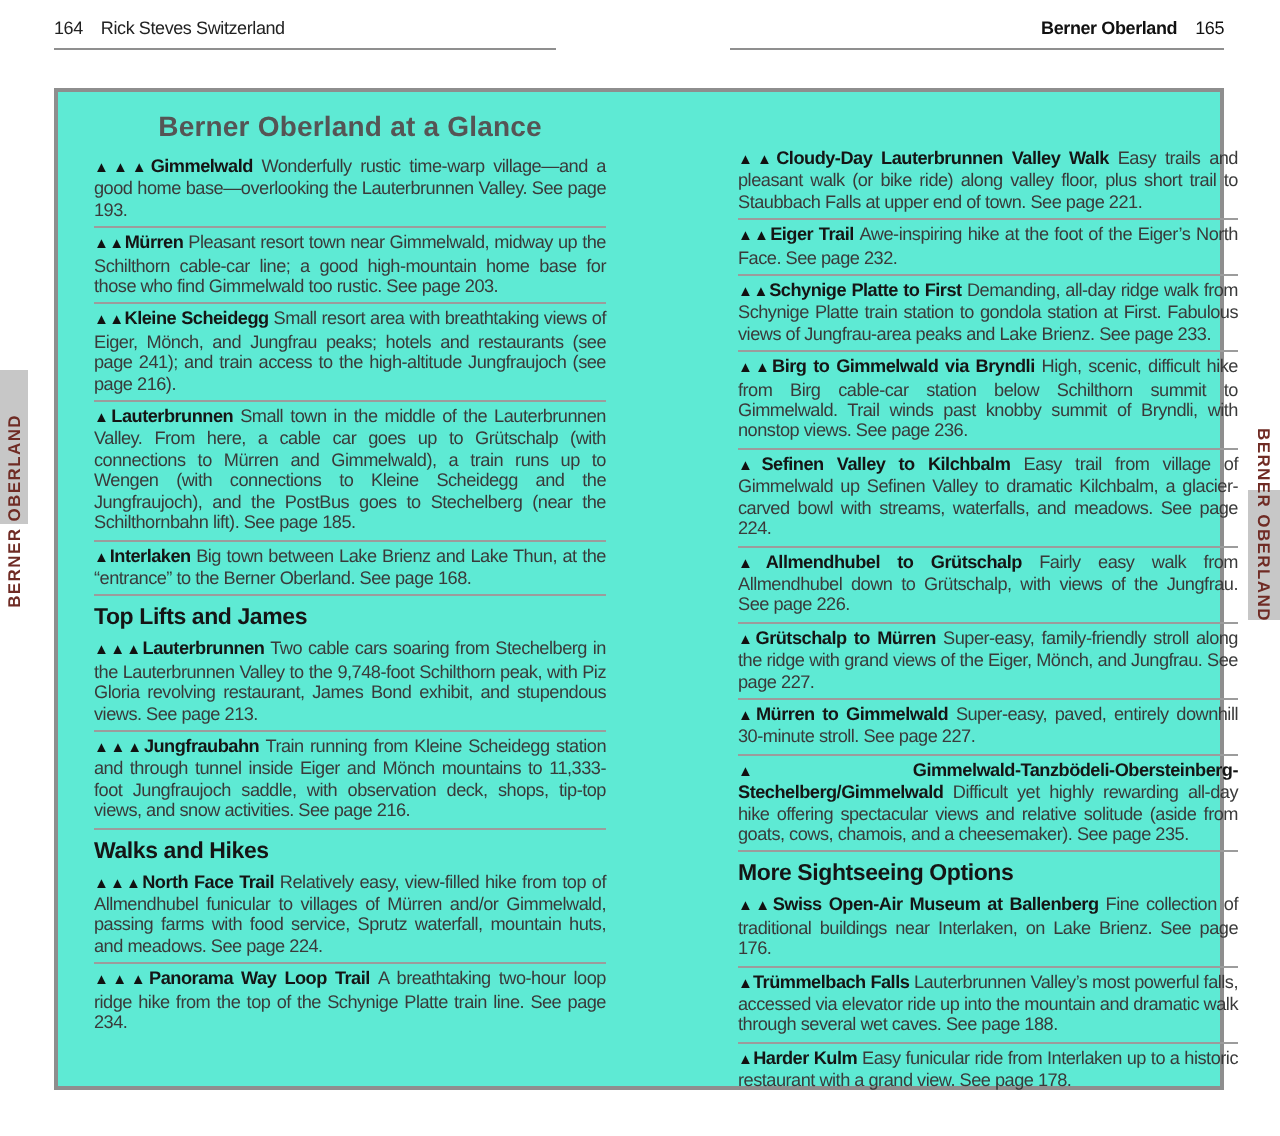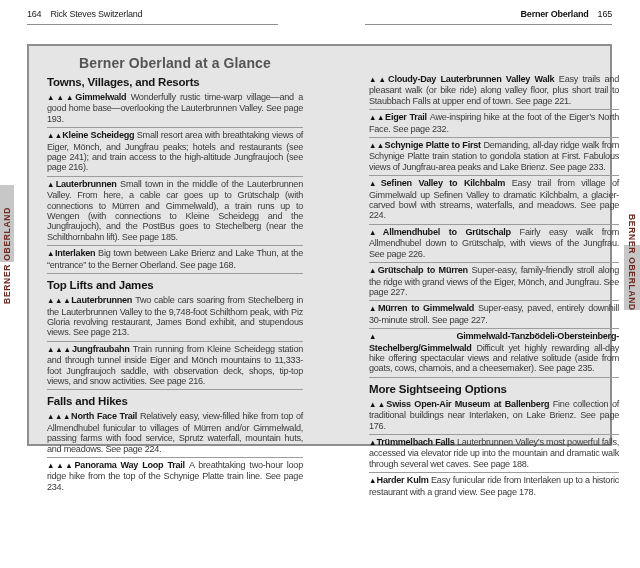--- a/index.html
+++ b/index.html
@@ -34,23 +34,23 @@
     writing-mode: vertical-rl;
     font-size: 8.5px; font-weight: bold; letter-spacing: 0.7px;
     color: #6f2b24; white-space: nowrap;
   }
   .tab-text-left { left: 2px; top: 207px; transform: rotate(180deg); }
   .tab-text-right { right: 3px; top: 214px; }
 
   
   .glance-box {
     position: absolute; left: 27px; top: 44px;
-    width: 585px; height: 402px;
+    width: 585px; height: 501px;
     border: 2px solid #8e8e8e;
-    background: #e5e5e5;
+    background: #5eead4;
   }
   .glance-title {
     text-align: center;
     font-size: 14px; font-weight: bold; letter-spacing: 0.1px;
     color: #555;
     margin: 0 0 5px 0;
   }
   .column { position: absolute; }
   .col-left  { left: 18px;  top: 9px;  width: 256px; }
   .col-right { left: 340px; top: 26px; width: 250px; }
@@ -87,23 +87,25 @@
 <div class="tab-bg tab-bg-left"></div>
 <div class="tab-text tab-text-left">BERNER OBERLAND</div>
 <div class="tab-bg tab-bg-right"></div>
 <div class="tab-text tab-text-right">BERNER OBERLAND</div>
 
 <div class="glance-box">
   <div class="column col-left">
     <h2 class="glance-title">Berner Oberland at a Glance</h2>
     <div class="sections">
         <div class="section">
-          <h3 class="sec-heading">Towns, Villages, and Resorts</h3>
           <div class="entry">
             <p class="entry-text"><span class="rating">▲▲▲</span><b class="entry-name">Gimmelwald </b>Wonderfully rustic time-warp village—and a good home base—overlooking the Lauterbrunnen Valley. See page 193.</p>
+          </div>
+          <div class="entry">
+            <p class="entry-text"><span class="rating">▲▲</span><b class="entry-name">Mürren </b>Pleasant resort town near Gimmelwald, midway up the Schilthorn cable-car line; a good high-mountain home base for those who find Gimmelwald too rustic. See page 203.</p>
           </div>
           <div class="entry">
             <p class="entry-text"><span class="rating">▲▲</span><b class="entry-name">Kleine Scheidegg </b>Small resort area with breathtaking views of Eiger, Mönch, and Jungfrau peaks; hotels and restaurants (see page 241); and train access to the high-altitude Jungfraujoch (see page 216).</p>
           </div>
           <div class="entry">
             <p class="entry-text"><span class="rating">▲</span><b class="entry-name">Lauterbrunnen </b>Small town in the middle of the Lauterbrunnen Valley. From here, a cable car goes up to Grütschalp (with connections to Mürren and Gimmelwald), a train runs up to Wengen (with connections to Kleine Scheidegg and the Jungfraujoch), and the PostBus goes to Stechelberg (near the Schilthornbahn lift). See page 185.</p>
           </div>
           <div class="entry">
             <p class="entry-text"><span class="rating">▲</span><b class="entry-name">Interlaken </b>Big town between Lake Brienz and Lake Thun, at the “entrance” to the Berner Oberland. See page 168.</p>
           </div>
@@ -111,41 +113,44 @@
         <div class="section">
           <h3 class="sec-heading">Top Lifts and James</h3>
           <div class="entry">
             <p class="entry-text"><span class="rating">▲▲▲</span><b class="entry-name">Lauterbrunnen </b>Two cable cars soaring from Stechelberg in the Lauterbrunnen Valley to the 9,748-foot Schilthorn peak, with Piz Gloria revolving restaurant, James Bond exhibit, and stupendous views. See page 213.</p>
           </div>
           <div class="entry">
             <p class="entry-text"><span class="rating">▲▲▲</span><b class="entry-name">Jungfraubahn </b>Train running from Kleine Scheidegg station and through tunnel inside Eiger and Mönch mountains to 11,333-foot Jungfraujoch saddle, with observation deck, shops, tip-top views, and snow activities. See page 216.</p>
           </div>
         </div>
         <div class="section">
-          <h3 class="sec-heading">Falls and Hikes</h3>
+          <h3 class="sec-heading">Walks and Hikes</h3>
           <div class="entry">
             <p class="entry-text"><span class="rating">▲▲▲</span><b class="entry-name">North Face Trail </b>Relatively easy, view-filled hike from top of Allmendhubel funicular to villages of Mürren and/or Gimmelwald, passing farms with food service, Sprutz waterfall, mountain huts, and meadows. See page 224.</p>
           </div>
           <div class="entry">
             <p class="entry-text"><span class="rating">▲▲▲</span><b class="entry-name">Panorama Way Loop Trail </b>A breathtaking two-hour loop ridge hike from the top of the Schynige Platte train line. See page 234.</p>
           </div>
         </div>
       </div>
   </div>
   <div class="column col-right">
     <div class="sections">
         <div class="section">
           <div class="entry">
             <p class="entry-text"><span class="rating">▲▲</span><b class="entry-name">Cloudy-Day Lauterbrunnen Valley Walk </b>Easy trails and pleasant walk (or bike ride) along valley floor, plus short trail to Staubbach Falls at upper end of town. See page 221.</p>
           </div>
           <div class="entry">
             <p class="entry-text"><span class="rating">▲▲</span><b class="entry-name">Eiger Trail </b>Awe-inspiring hike at the foot of the Eiger’s North Face. See page 232.</p>
           </div>
           <div class="entry">
             <p class="entry-text"><span class="rating">▲▲</span><b class="entry-name">Schynige Platte to First </b>Demanding, all-day ridge walk from Schynige Platte train station to gondola station at First. Fabulous views of Jungfrau-area peaks and Lake Brienz. See page 233.</p>
+          </div>
+          <div class="entry">
+            <p class="entry-text"><span class="rating">▲▲</span><b class="entry-name">Birg to Gimmelwald via Bryndli </b>High, scenic, difficult hike from Birg cable-car station below Schilthorn summit to Gimmelwald. Trail winds past knobby summit of Bryndli, with nonstop views. See page 236.</p>
           </div>
           <div class="entry">
             <p class="entry-text"><span class="rating">▲</span><b class="entry-name">Sefinen Valley to Kilchbalm </b>Easy trail from village of Gimmelwald up Sefinen Valley to dramatic Kilchbalm, a glacier-carved bowl with streams, waterfalls, and meadows. See page 224.</p>
           </div>
           <div class="entry">
             <p class="entry-text"><span class="rating">▲</span><b class="entry-name">Allmendhubel to Grütschalp </b>Fairly easy walk from Allmendhubel down to Grütschalp, with views of the Jungfrau. See page 226.</p>
           </div>
           <div class="entry">
             <p class="entry-text"><span class="rating">▲</span><b class="entry-name">Grütschalp to Mürren </b>Super-easy, family-friendly stroll along the ridge with grand views of the Eiger, Mönch, and Jungfrau. See page 227.</p>
           </div>

